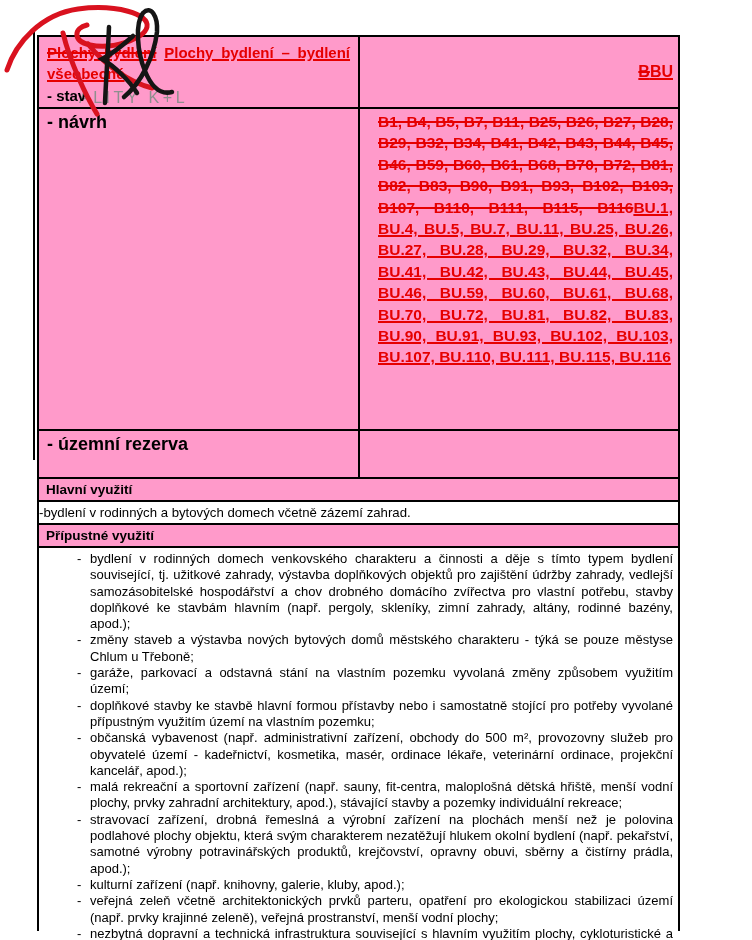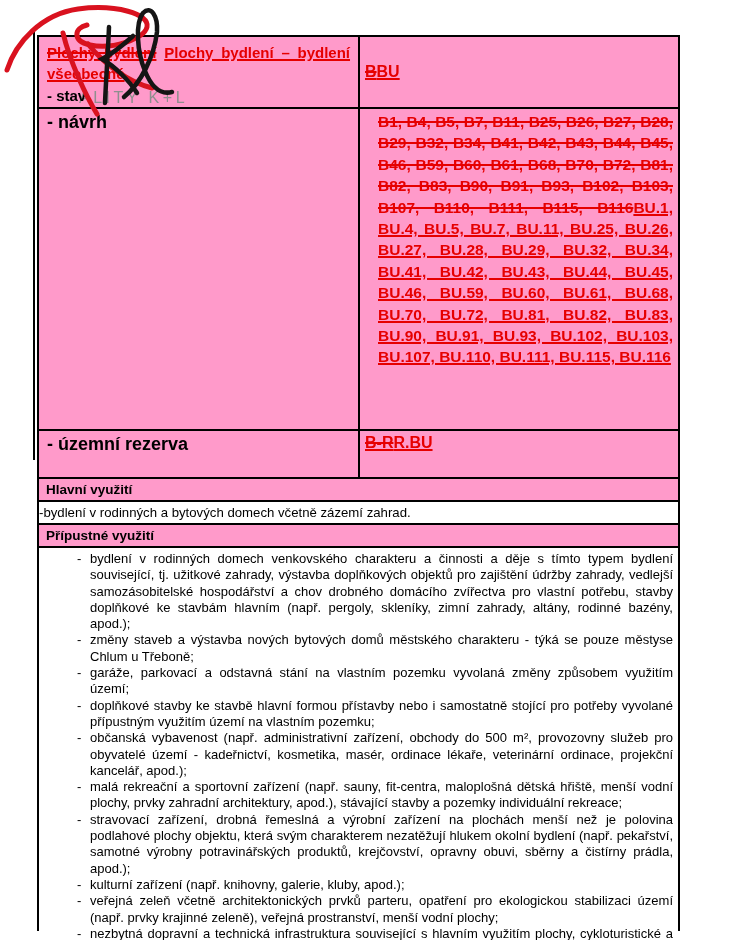--- a/index.html
+++ b/index.html
@@ -6,21 +6,21 @@
   .page{position:relative;width:752px;height:940px;background:#fff;overflow:hidden;
         font-family:"Liberation Sans",sans-serif;color:#000;}
   .revbar{position:absolute;left:33px;top:30px;width:2px;height:430px;background:#000;}
   .sig{position:absolute;left:0;top:0;z-index:6;pointer-events:none;}
   .tbl{position:absolute;left:37px;top:35px;width:643px;height:896px;border:2px solid #000;
        box-sizing:border-box;background:#fff;z-index:2;}
   .row{box-sizing:border-box;display:flex;}
   .pink{background:#ff9aca;}
   .bt{border-top:2px solid #000;}
   .lcell{width:321px;box-sizing:border-box;border-right:2px solid #000;padding:3px 8px;}
-  .rcell{flex:1;box-sizing:border-box;padding:2px 5px;}
+  .rcell{flex:1;box-sizing:border-box;padding:2px 5px;text-align:right;}
   .r1{height:70px;}
   .r2{height:322px;}
   .r3{height:48px;}
   .band{height:23px;display:block;padding:3px 0 0 7px;box-sizing:border-box;
         font-size:13.5px;font-weight:bold;}
   .r5{height:23px;display:flex;background:#fff;box-sizing:border-box;padding-top:3px;
       font-size:13.2px;}
   .r7{height:400px;display:block;overflow:hidden;padding:3px 5px 0 0;box-sizing:border-box;
       background:#fff;}
   .title{margin:2px 0 0 0;font-size:15px;font-weight:bold;line-height:21px;text-align:justify;}
@@ -62,21 +62,20 @@
       <div class="rcell codehdr"><span class="c-old">B</span><span class="c-new">BU</span></div>
     </div>
 
     <div class="row r2 pink bt">
       <div class="lcell lab">- návrh</div>
       <div class="rcell codes"><span class="k-old">B1, B4, B5, B7, B11, B25, B26, B27, B28, B29, B32, B34, B41, B42, B43, B44, B45, B46, B59, B60, B61, B68, B70, B72, B81, B82, B83, B90, B91, B93, B102, B103, B107, B110, B111, B115, B116</span><span class="k-new">BU.1, BU.4, BU.5, BU.7, BU.11, BU.25, BU.26, BU.27, BU.28, BU.29, BU.32, BU.34, BU.41, BU.42, BU.43, BU.44, BU.45, BU.46, BU.59, BU.60, BU.61, BU.68, BU.70, BU.72, BU.81, BU.82, BU.83, BU.90, BU.91, BU.93, BU.102, BU.103, BU.107, BU.110, BU.111, BU.115, BU.116</span></div>
     </div>
 
     <div class="row r3 pink bt">
       <div class="lcell lab">- územní rezerva</div>
-      <div class="rcell rz"><span class="c-old">B-R</span><span class="c-new">R.BU</span></div>
     </div>
 
     <div class="band pink bt">Hlavní využití</div>
 
     <div class="r5 bt">
       <span class="dash">-</span>
       <span>bydlení v rodinných a bytových domech včetně zázemí zahrad.</span>
     </div>
 
     <div class="band pink bt">Přípustné využití</div>

